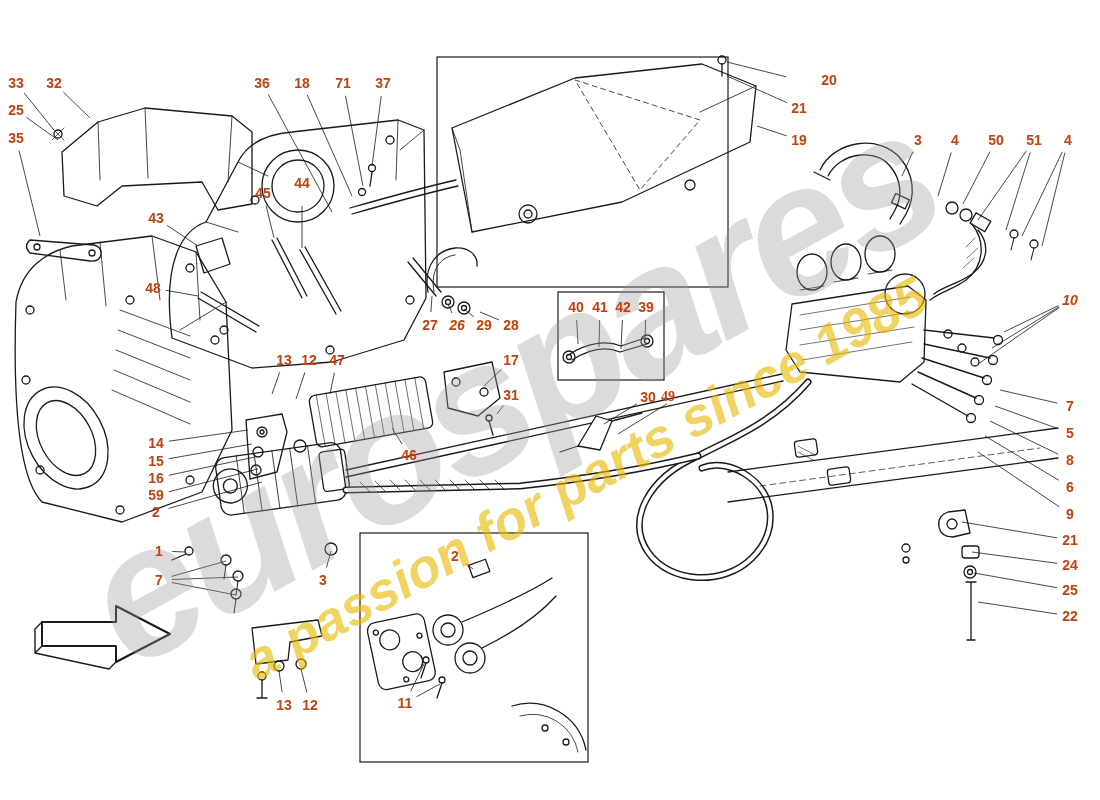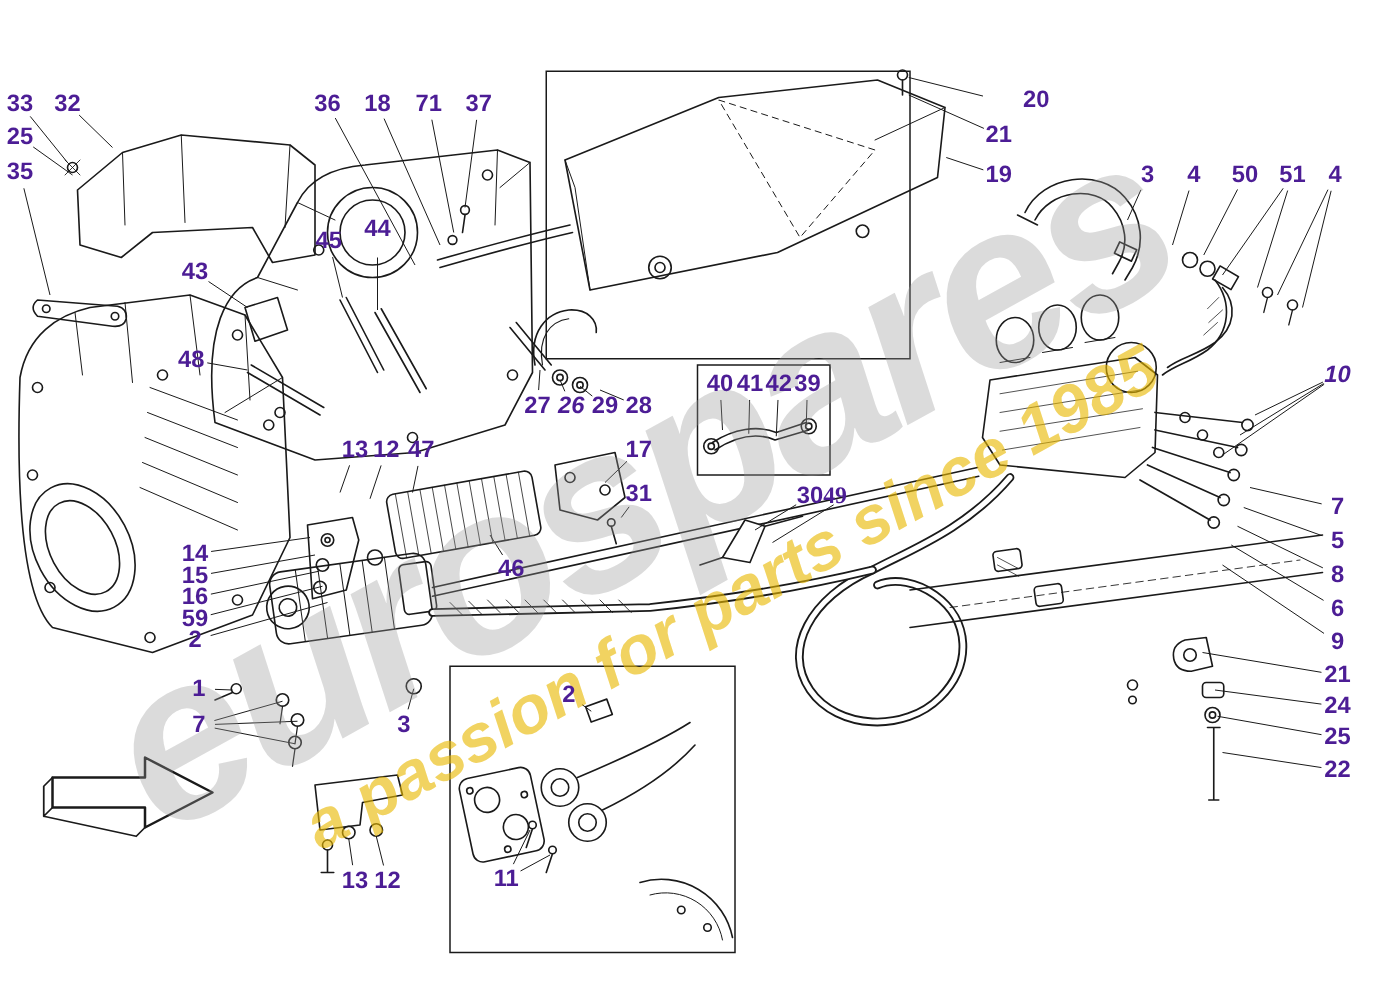--- a/index.html
+++ b/index.html
@@ -7,22 +7,22 @@
          font-family:"Liberation Sans",sans-serif}
   .art{position:absolute;left:0;top:0}
   .watermark-layer{position:absolute;left:0;top:0;width:1100px;height:800px;pointer-events:none}
   .wm-brand{position:absolute;left:510px;top:388px;transform:translate(-50%,-50%) rotate(-29deg);
             font-size:185px;font-weight:bold;font-style:italic;letter-spacing:-6px;
             color:rgba(152,152,152,0.35);white-space:nowrap}
   .wm-tagline{position:absolute;left:585px;top:478px;transform:translate(-50%,-50%) rotate(-29deg);
               font-size:54px;font-weight:bold;font-style:italic;
               color:rgba(232,184,0,0.62);white-space:nowrap}
   .callout-layer{position:absolute;left:0;top:0;width:1100px;height:800px}
-  .callout{position:absolute;transform:translate(-50%,-50%);font-size:19px;font-weight:bold;
-           color:#4c1d95;line-height:1;white-space:nowrap}
+  .callout{position:absolute;transform:translate(-50%,-50%);font-size:14px;font-weight:bold;
+           color:#c2410c;line-height:1;white-space:nowrap}
 </style>
 </head>
 <body>
 
 <div class="stage">
 
   <svg class="art" width="1100" height="800" viewBox="0 0 1100 800">
     <g stroke="#1a1a1a" fill="none" stroke-width="1.3" stroke-linejoin="round" stroke-linecap="round">
 
       <g>

